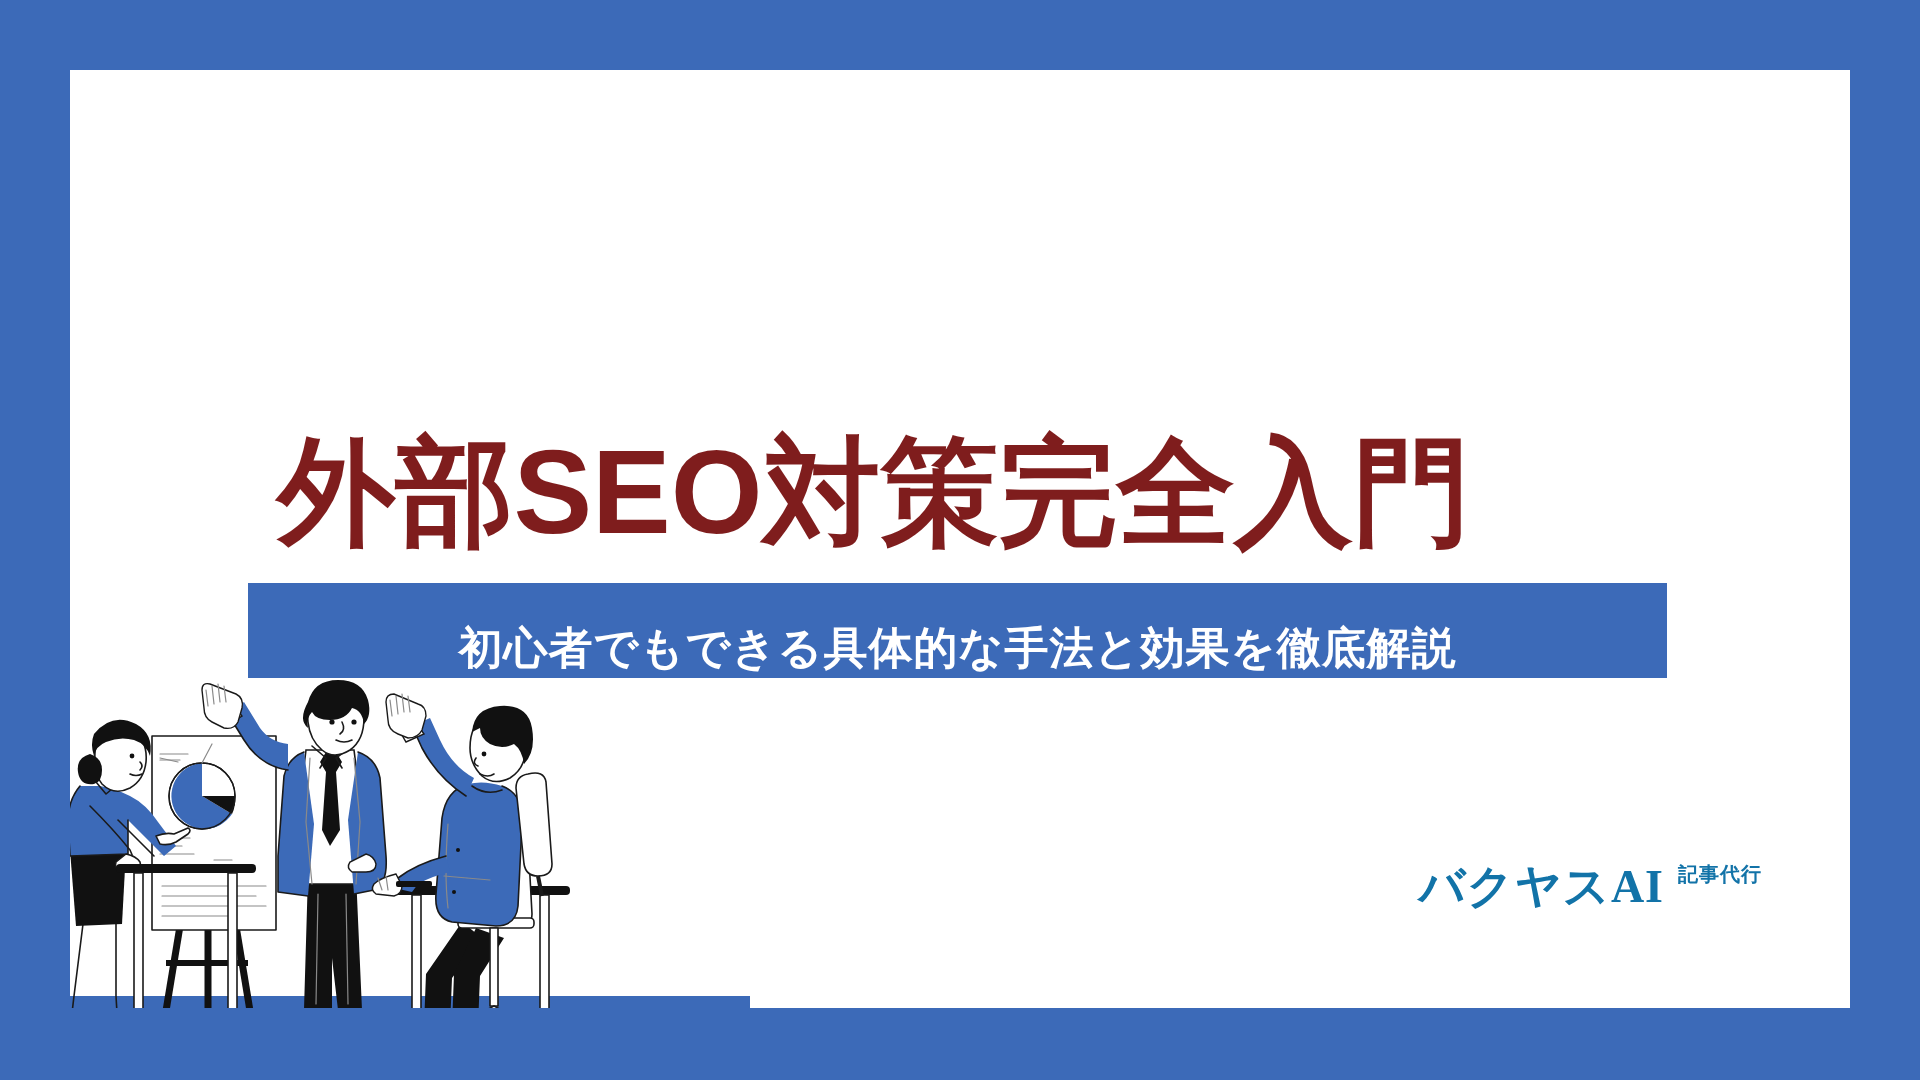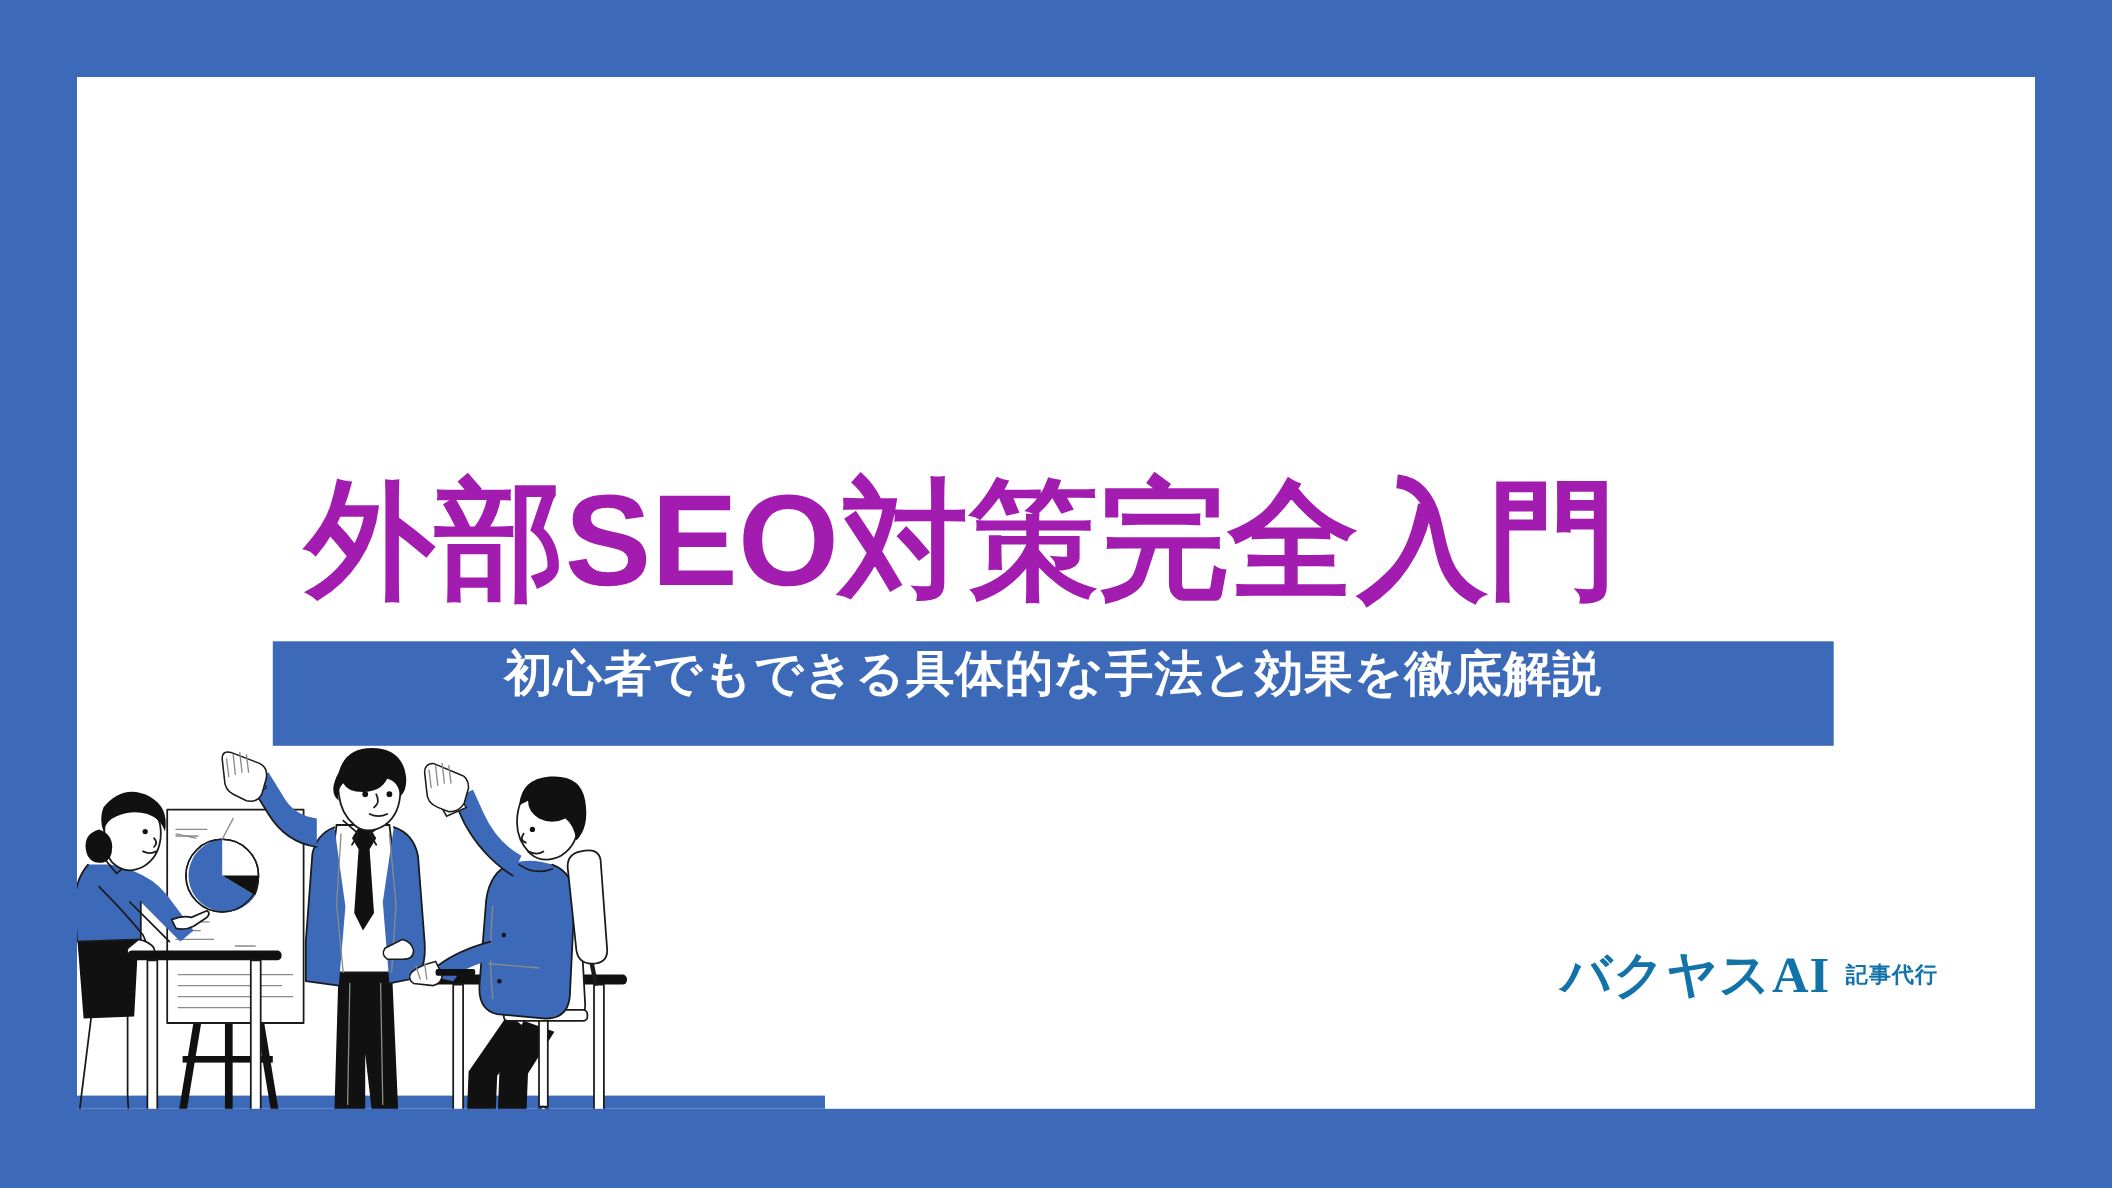--- a/index.html
+++ b/index.html
@@ -29,55 +29,55 @@
     overflow: hidden;
   }
 
   
   .title {
     position: absolute;
     left: 0;
     top: 282px;
     width: 1608px;
     text-align: center;
-    color: #a21caf;
+    color: #7f1d1d;
     font-size: 118px;
     font-weight: 700;
     letter-spacing: 0px;
     line-height: 1.05;
     white-space: nowrap;
   }
 
   
   .subtitle-band {
     position: absolute;
     left: 178px;
     top: 513px;
     width: 1419px;
     height: 95px;
     background: #3C6AB8;
     display: flex;
-    align-items: flex-start;
+    align-items: flex-end;
     justify-content: center;
   }
   .subtitle-text {
     color: #ffffff;
     font-size: 44px;
     font-weight: 700;
     letter-spacing: 1px;
     white-space: nowrap;
   }
 
   
   .logo {
     position: absolute;
     right: 88px;
     bottom: 98px;
     display: flex;
-    align-items: center;
+    align-items: flex-start;
     gap: 14px;
     color: #1273A8;
   }
   .logo-main {
     font-family: "Liberation Serif", serif;
     font-size: 46px;
     font-weight: 700;
     letter-spacing: 1px;
     line-height: 1;
   }

